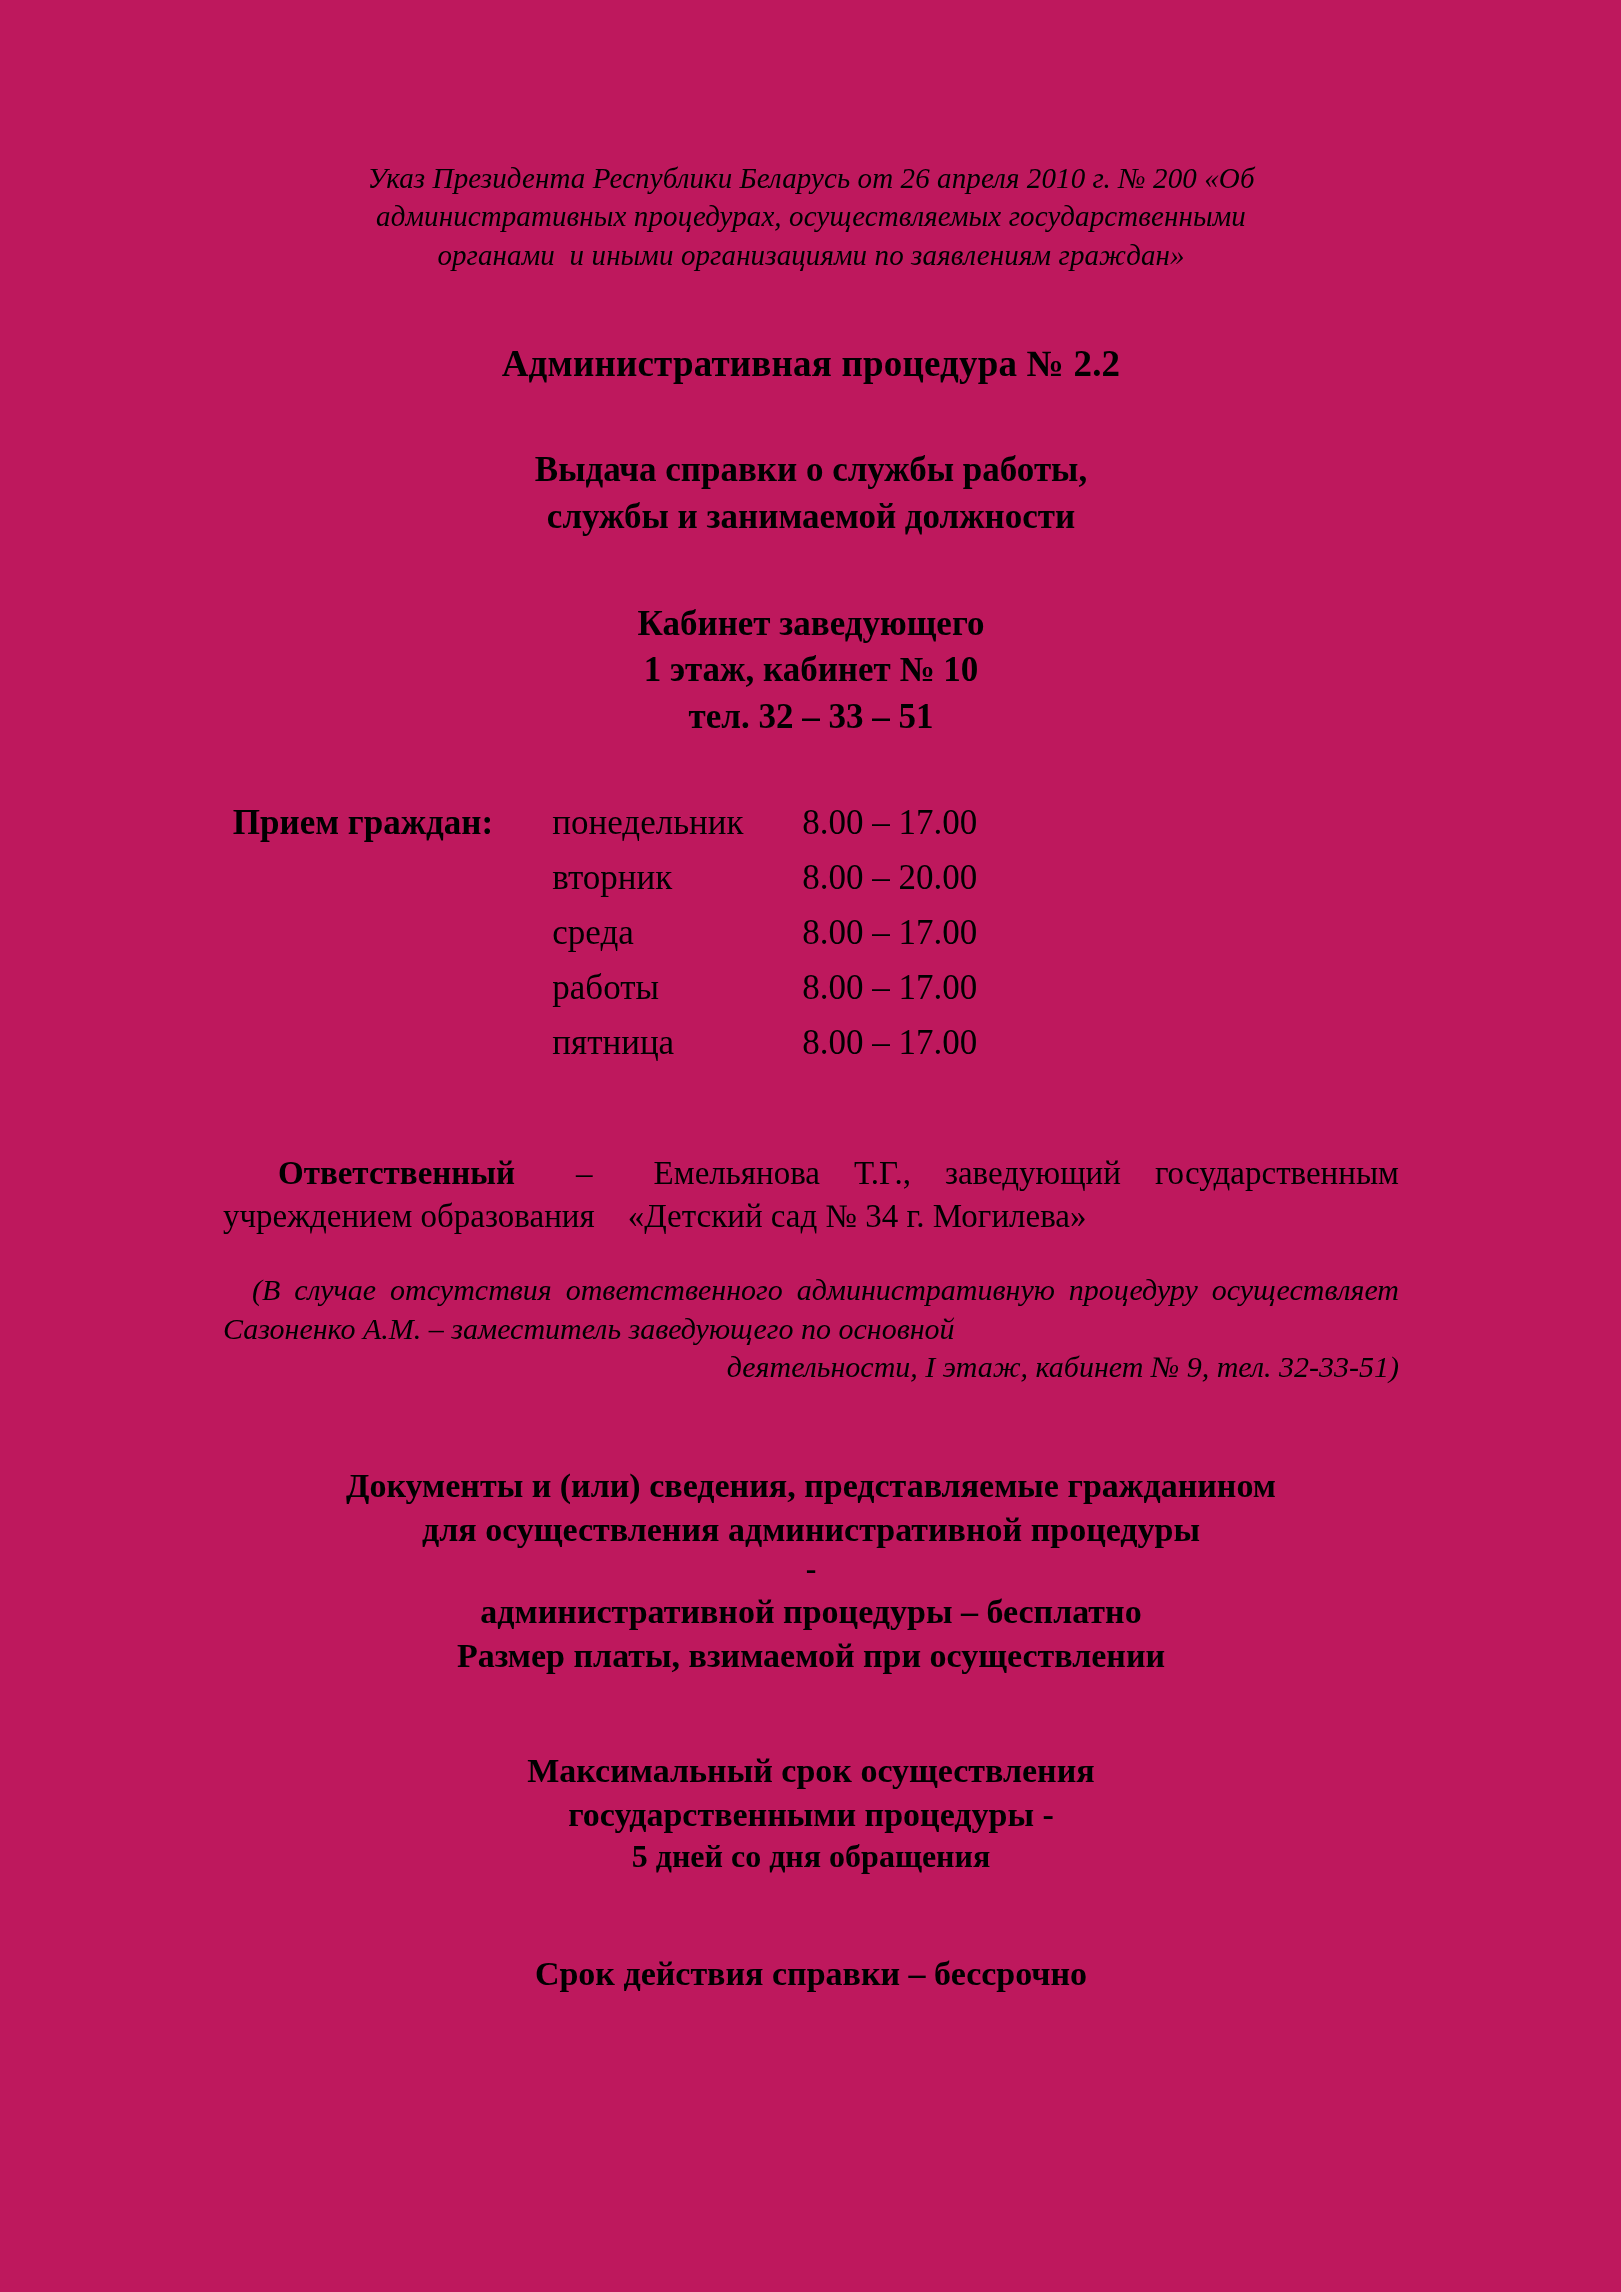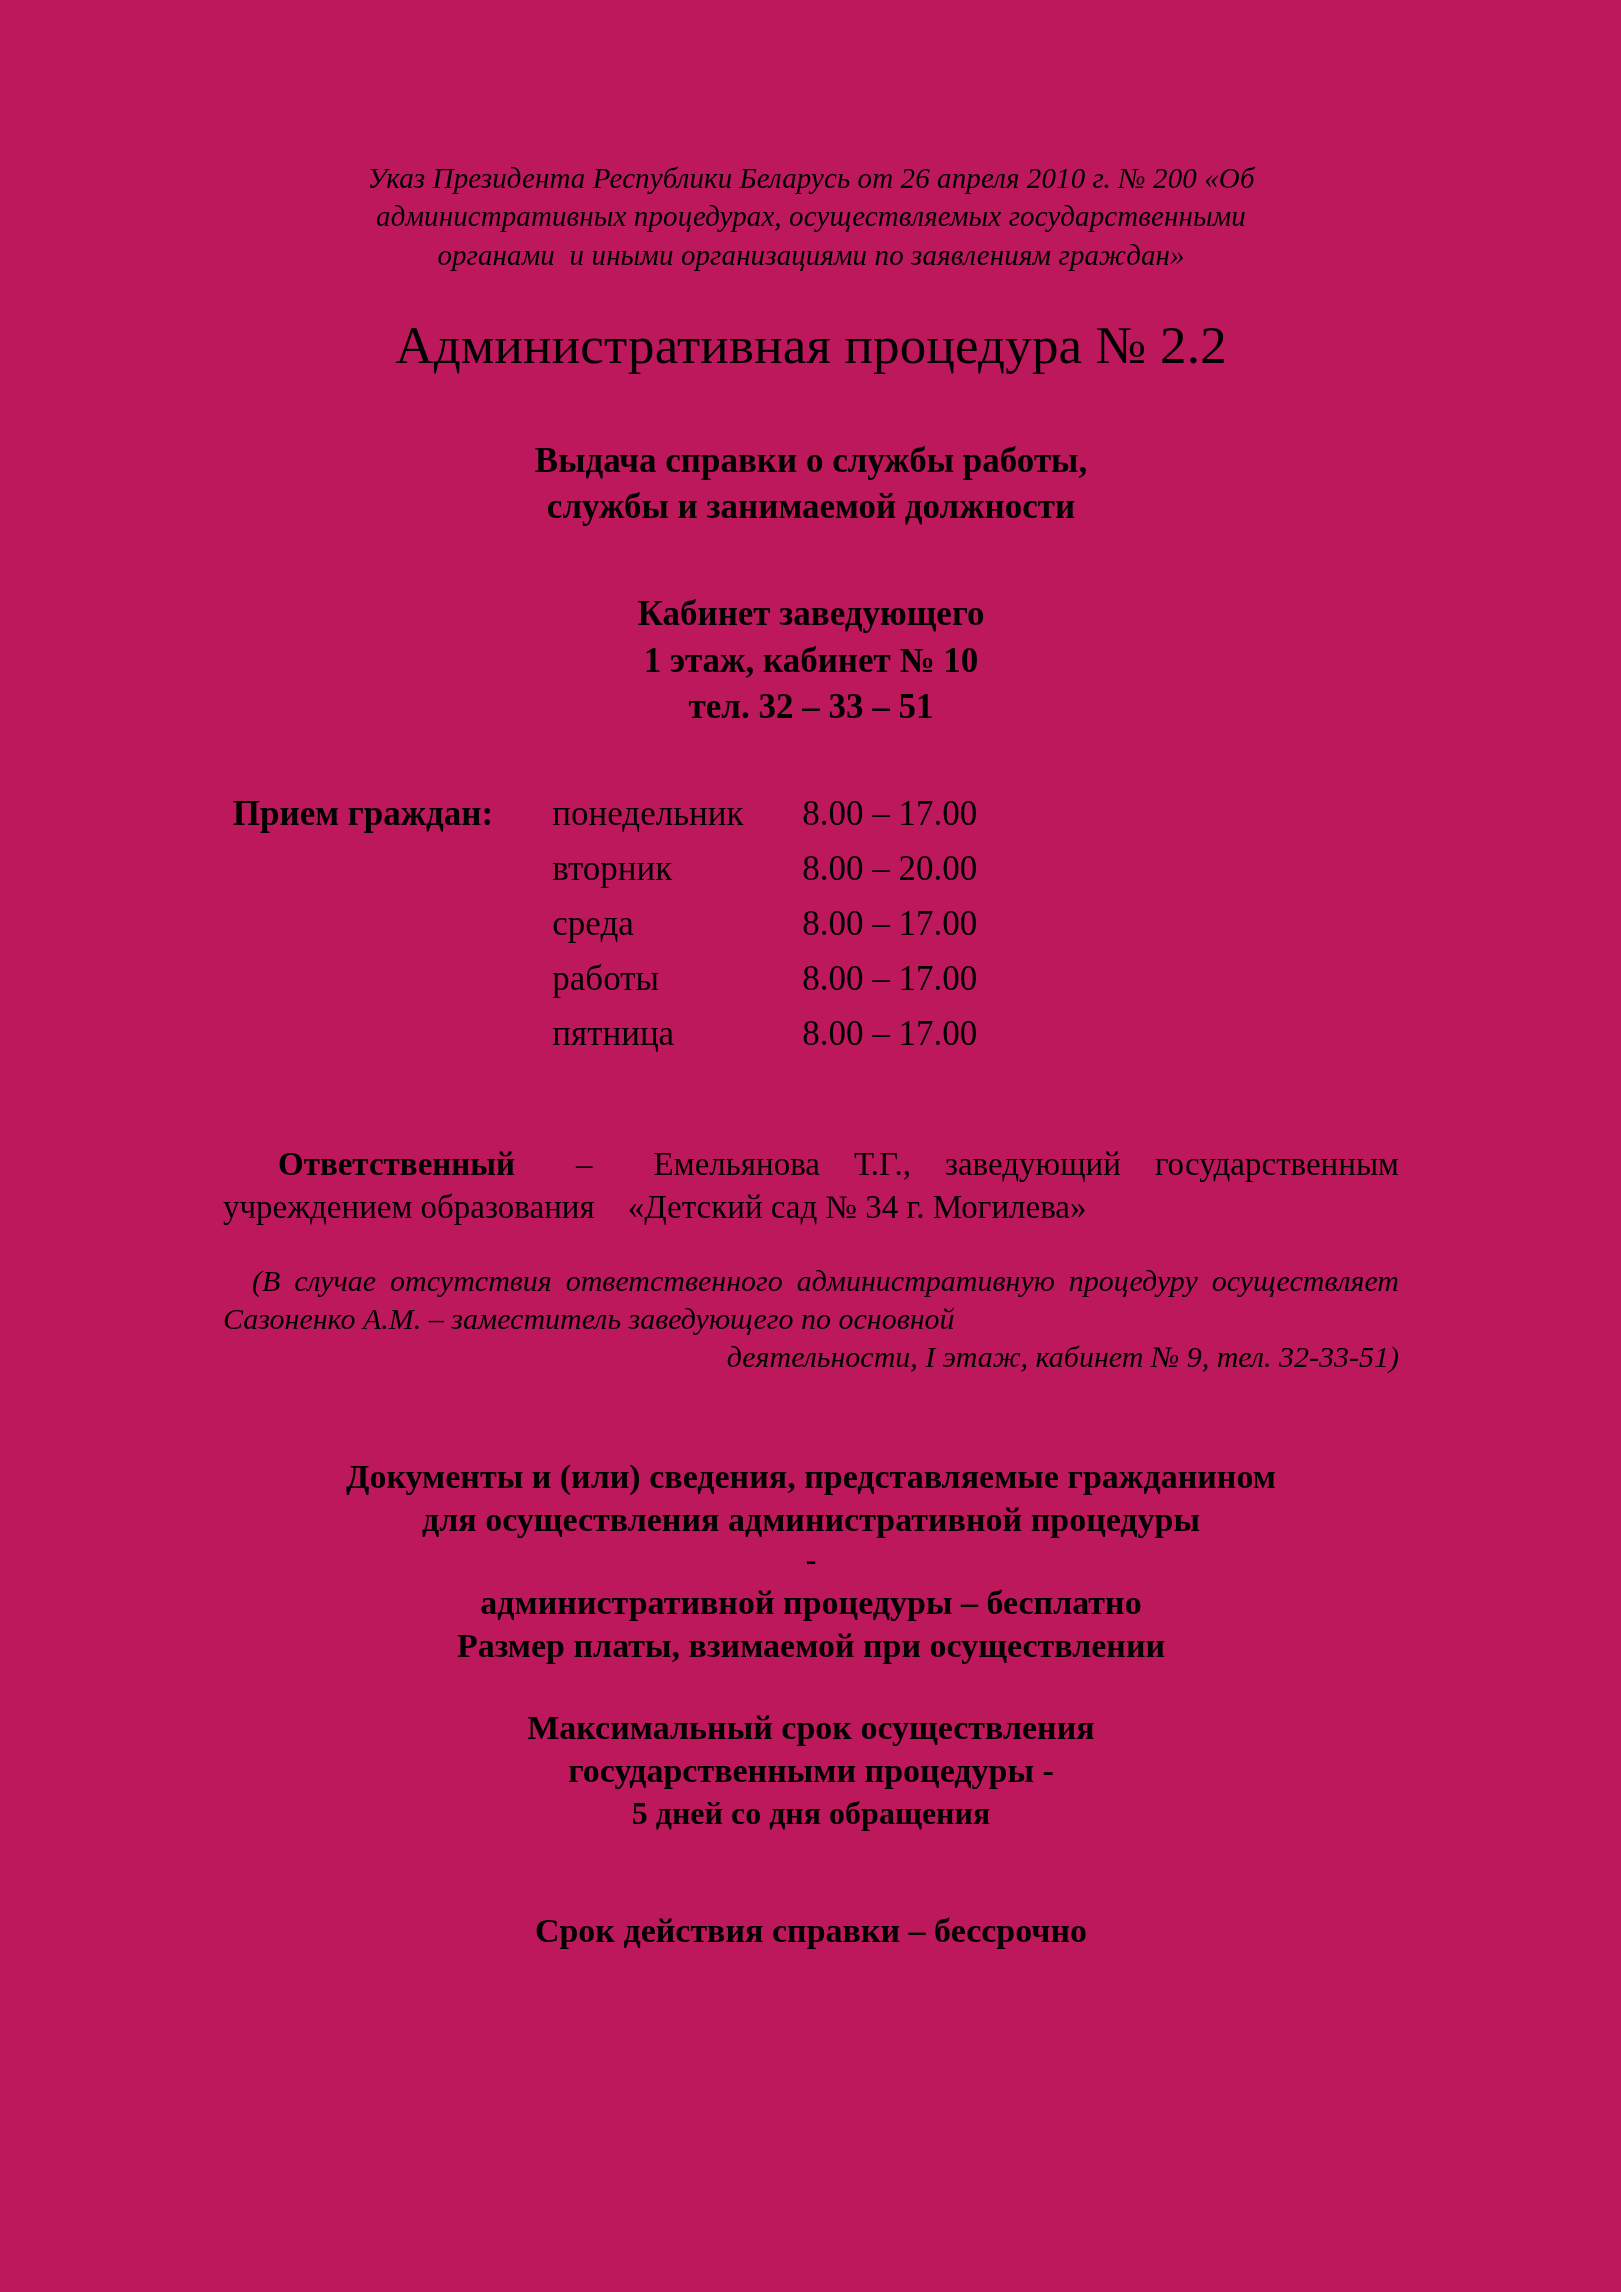--- a/index.html
+++ b/index.html
@@ -35,24 +35,24 @@
     text-align: center;
     font-style: italic;
     font-size: 29px;
     line-height: 1.32;
     letter-spacing: 0.1px;
   }
   .decree .ln { display: block; white-space: pre; }
 
   
   .doc-title {
-    margin-top: 41px;
-    text-align: center;
-    font-weight: normal;
-    font-size: 53px;
+    margin-top: 69px;
+    text-align: center;
+    font-weight: bold;
+    font-size: 37px;
     line-height: 1.15;
     letter-spacing: 0.2px;
   }
 
   
   .subtitle {
     margin-top: 62px;
     text-align: center;
     font-weight: bold;
     font-size: 35px;
@@ -125,21 +125,21 @@
   .block {
     text-align: center;
     font-weight: bold;
     font-size: 34px;
     line-height: 1.28;
   }
   .block .ln { display: block; }
   .block-docs   { margin-top: 78px; }
   .block-dash   { margin-top: 0; font-size: 32px; line-height: 1.1; }
   .block-fee    { margin-top: 3.9px; }
-  .block-term   { margin-top: 38px; }
+  .block-term   { margin-top: 72px; }
   .block-valid  { margin-top: 75px; }
   .block-term .small { font-size: 32px; }
 </style>
 </head>
 <body>
 
 <div class="page">
   <div class="content">
 
     <div class="decree">

